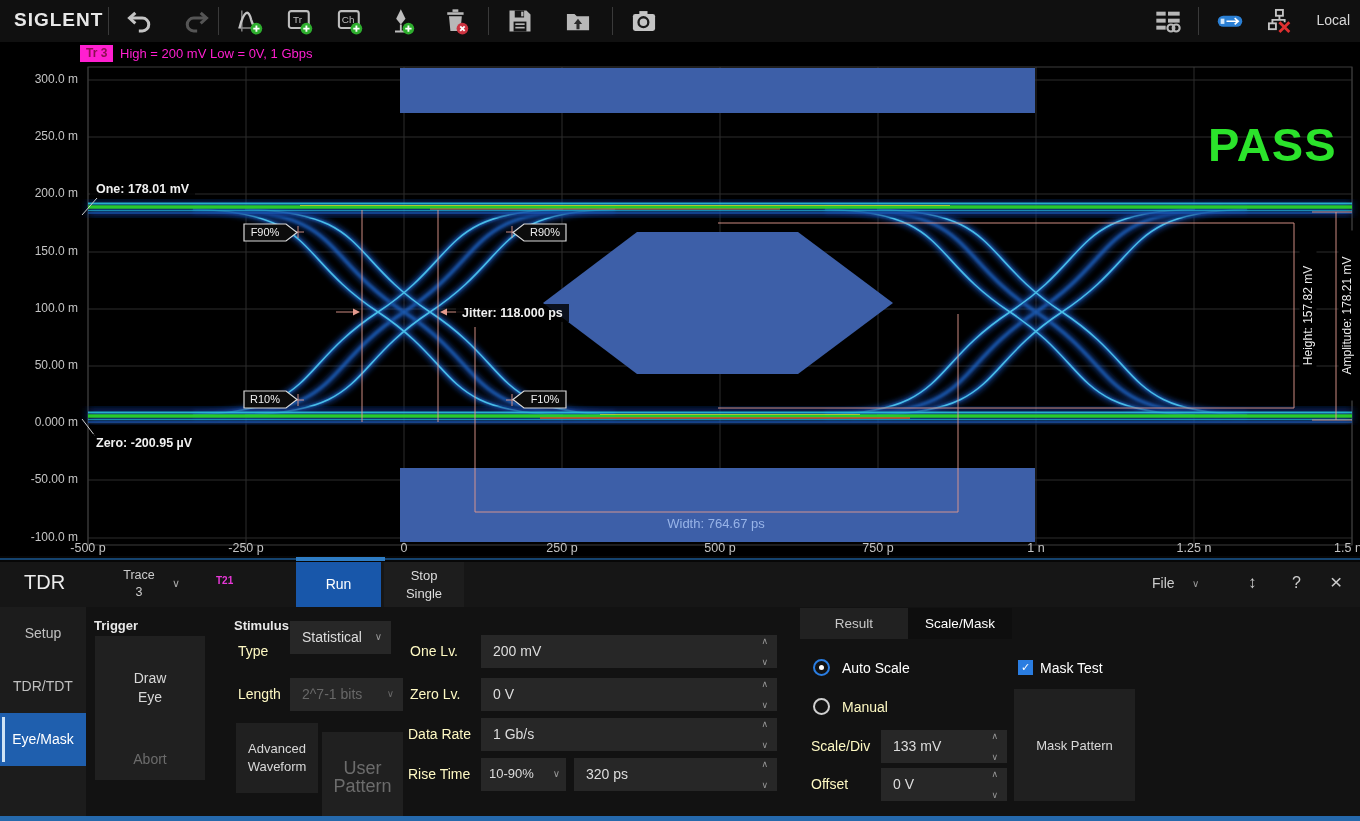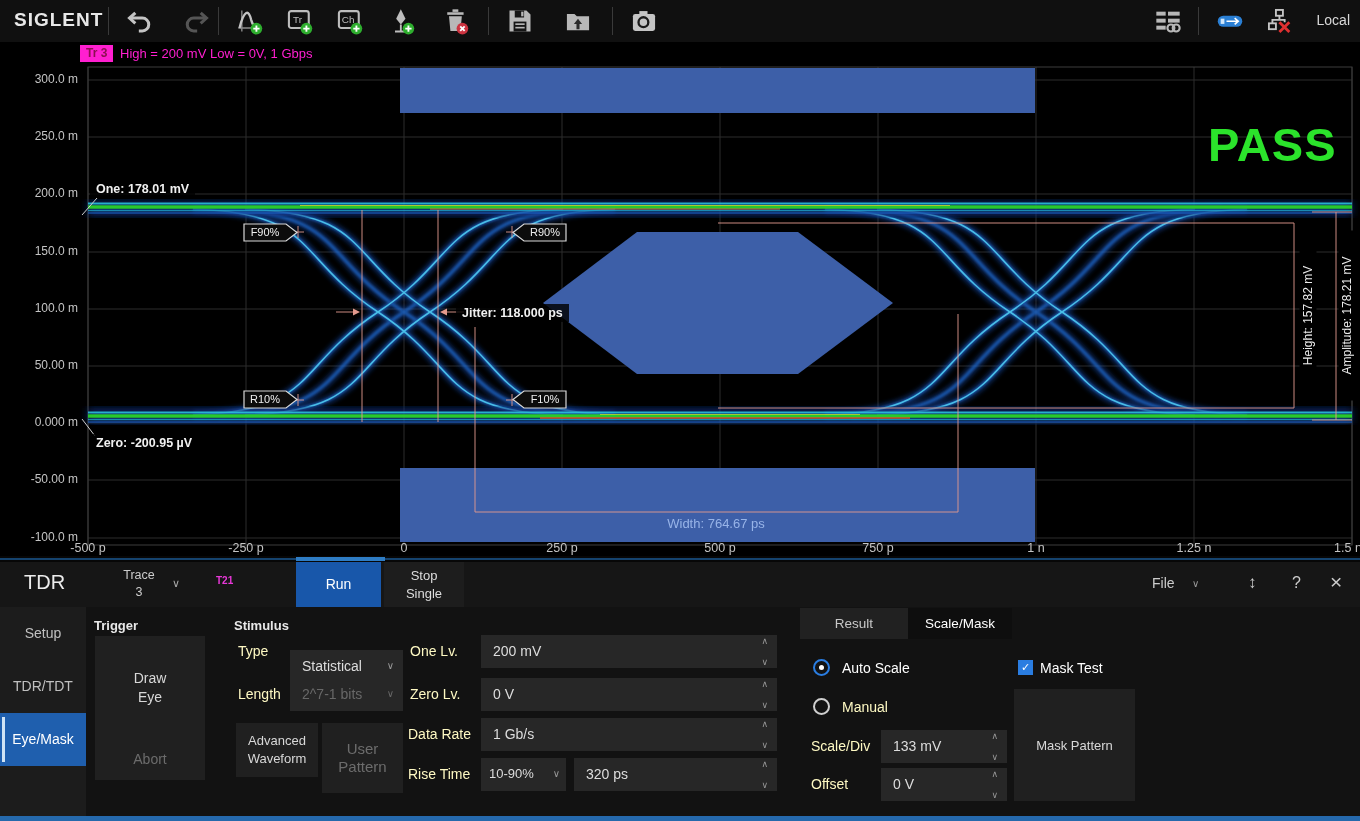--- a/index.html
+++ b/index.html
@@ -407,21 +407,21 @@
 
     <div class="hdr" style="left:94px;top:56px">Trigger</div>
     <div class="btn" style="left:95px;top:74px;width:110px;height:103px">
       <span>Draw</span>
       <span>Eye</span>
     </div>
     <div class="btn dim" style="left:95px;top:177px;width:110px;height:41px">Abort</div>
 
     <div class="hdr" style="left:234px;top:56px">Stimulus</div>
     <div class="lbl" style="left:238px;top:81px">Type</div>
-    <div class="field" style="left:290px;top:88px;width:113px">
+    <div class="field" style="left:290px;top:59px;width:101px">
       <span class="val">Statistical</span>
       <span class="chev" style="right:9px;top:10px">∨</span>
     </div>
     <div class="lbl" style="left:238px;top:124px">Length</div>
     <div class="field" style="left:290px;top:116px;width:113px">
       <span class="val dim">2^7-1 bits</span>
       <span class="chev" style="right:9px;top:10px;color:#686868">∨</span>
     </div>
     <div class="lbl" style="left:410px;top:81px">One Lv.</div>
     <div class="field" style="left:481px;top:73px;width:296px">
@@ -444,25 +444,25 @@
     <div class="lbl" style="left:408px;top:204px">Rise Time</div>
     <div class="field" style="left:481px;top:196px;width:85px;font-size:13px">
       <span class="val" style="left:8px">10-90%</span>
       <span class="chev" style="right:6px;top:10px">∨</span>
     </div>
     <div class="field" style="left:574px;top:196px;width:203px">
       <span class="val">320 ps</span>
       <span class="spin-up">∧</span>
       <span class="spin-dn">∨</span>
     </div>
-    <div class="btn" style="left:236px;top:161px;width:82px;height:54px;font-size:13px;line-height:18px">
+    <div class="btn" style="left:236px;top:161px;width:82px;height:70px;font-size:13px;line-height:18px">
       <span>Advanced</span>
       <span>Waveform</span>
     </div>
-    <div class="btn dim" style="left:322px;top:161px;width:81px;height:70px;font-size:15px;line-height:18px">
+    <div class="btn dim" style="left:322px;top:170px;width:81px;height:90px;font-size:18px;line-height:18px">
       <span>User</span>
       <span>Pattern</span>
     </div>
 
     <div class="rtab" style="left:800px;top:46px;width:108px;background:#212121;color:#c8c8c8">Result</div>
     <div class="rtab" style="left:908px;top:46px;width:104px;background:#0e0e0e;color:#fff">Scale/Mask</div>
 
     <div class="radio on" style="left:813px;top:97px">
         <span class="dot"></span>
       </div>

